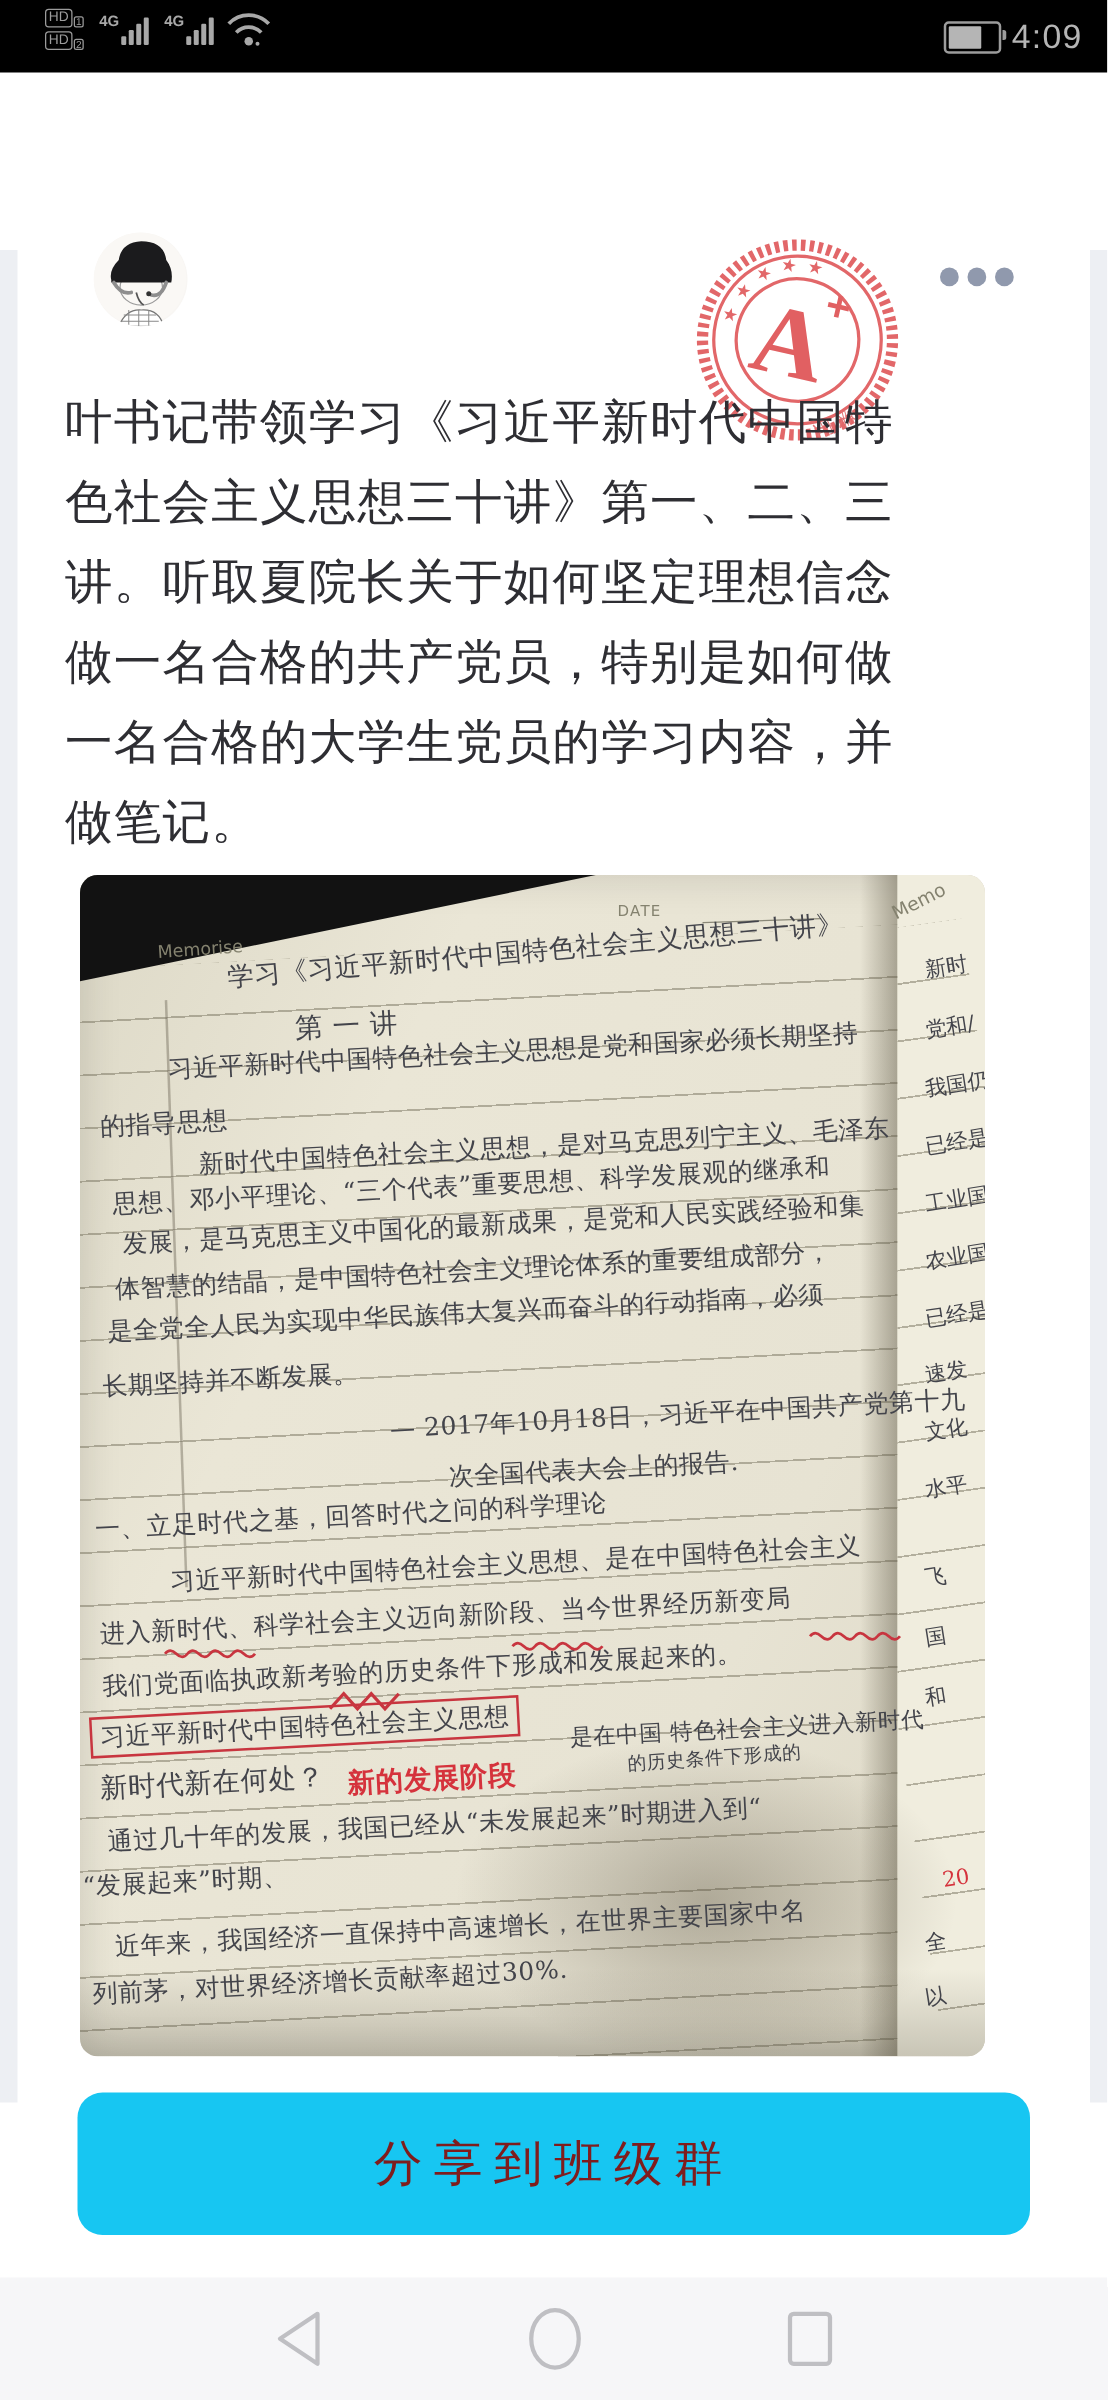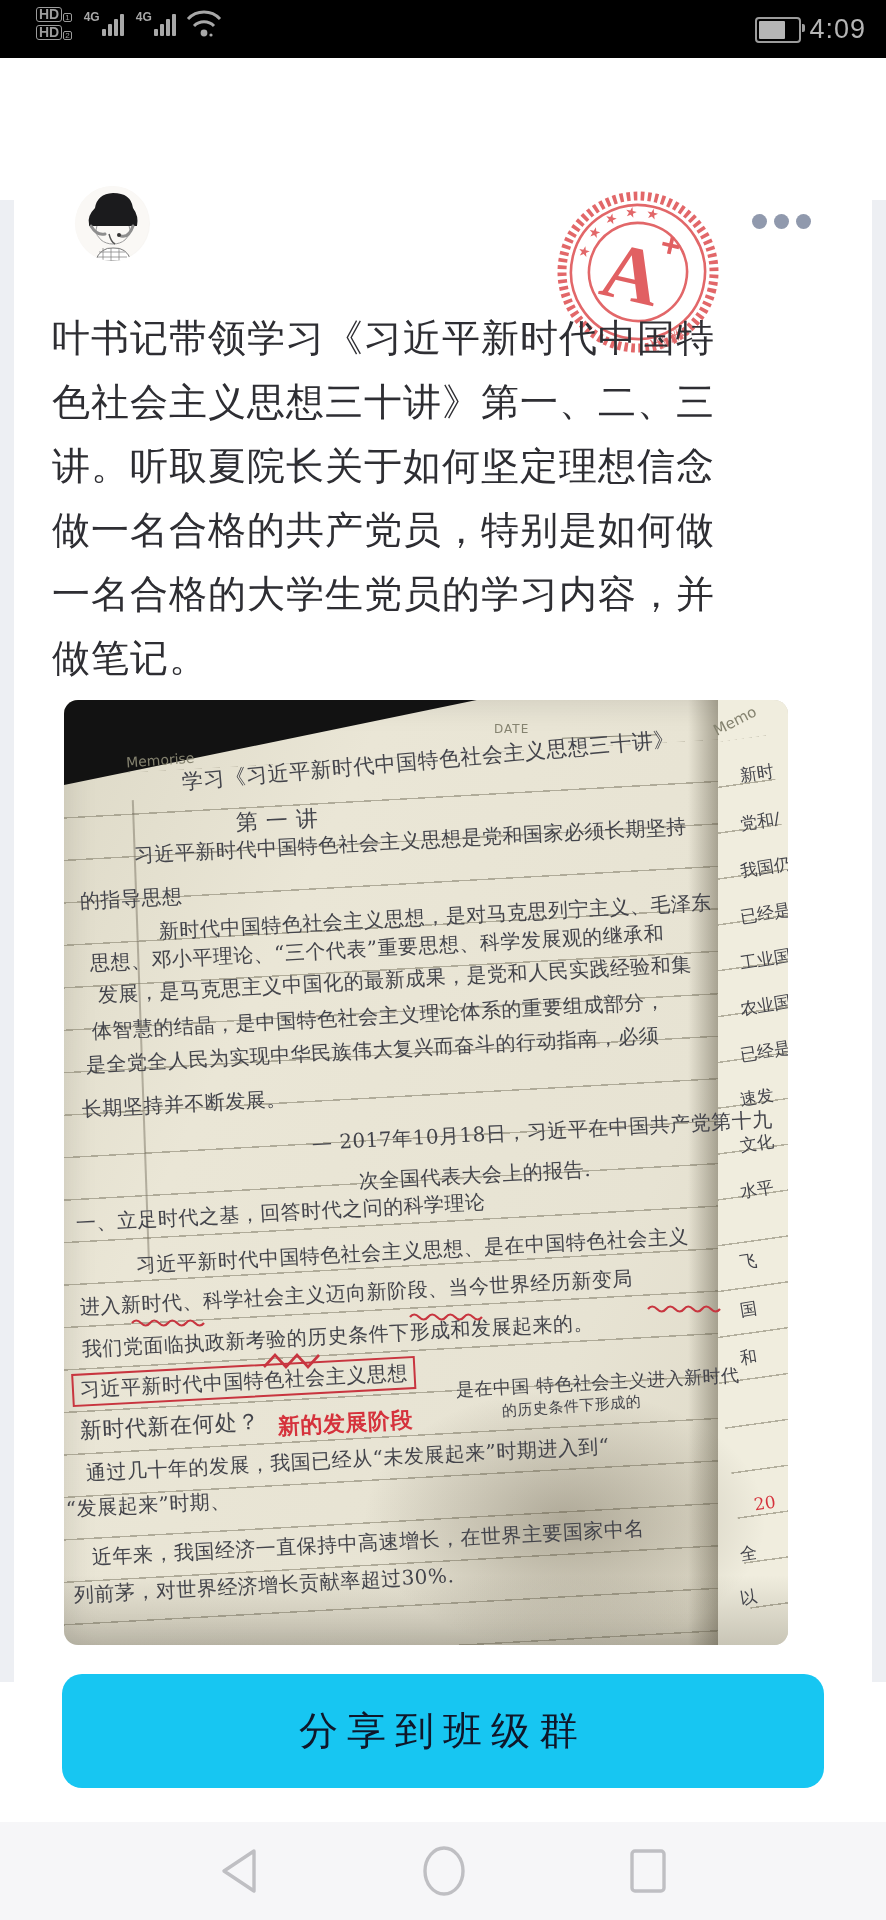--- a/index.html
+++ b/index.html
@@ -3,21 +3,21 @@
 <meta charset="utf-8">
 <style>
   html,body{margin:0;padding:0;background:#fff}
   .screen{position:relative;width:886px;height:1920px;overflow:hidden;background:#fff;
           font-family:"Liberation Sans",sans-serif}
   
   .statusbar{position:absolute;left:0;top:0;width:886px;height:58px;background:#000;color:#a8a8a8}
   .sb-left{position:absolute;left:36px;top:6px;display:flex;align-items:center;gap:8px}
   .hd-stack{display:flex;flex-direction:column;gap:3px}
   .hd-badge{display:flex;align-items:flex-end;gap:1px}
-  .hd-box{border:1.6px solid #9c9c9c;border-radius:3px;font-size:14px;font-weight:bold;
+  .hd-box{border:1.6px solid #9c9c9c;border-radius:3px;font-size:11px;font-weight:normal;
           color:#9c9c9c;padding:0 2px;line-height:13px}
   .hd-num{font-size:8px;color:#9c9c9c;border:1px solid #9c9c9c;border-radius:2px;
           line-height:7px;padding:0 1px}
   .net{display:flex;align-items:flex-end;gap:2px;margin-left:4px}
   .net .g{font-size:12px;color:#a8a8a8;margin-bottom:12px;font-weight:bold}
   .bars{display:flex;align-items:flex-end;gap:2px;height:22px}
   .bars i{display:block;width:4px;background:#a8a8a8;border-radius:1px}
   .sb-right{position:absolute;right:20px;top:14px;display:flex;align-items:center;gap:8px}
   .battery{position:relative;width:42px;height:22px;border:2px solid #9c9c9c;border-radius:4px}
   .battery .fill{position:absolute;left:2px;top:2px;bottom:2px;width:60%;background:#b5b5b5;border-radius:1px}
@@ -61,21 +61,21 @@
   .plabel{position:absolute;color:#84826f;font-family:"DejaVu Sans",sans-serif}
   .hw{position:absolute;white-space:nowrap;font-size:20px;color:#43444b;transform:rotate(-3deg);
       transform-origin:left center;font-family:"DejaVu Serif",serif;letter-spacing:.5px}
   .hw.boxed{border:2.5px solid #c8353f;padding:1px 6px}
   .hw.redpen{color:#d5323c;font-weight:bold}
   .mn{position:absolute;left:676px;white-space:nowrap;font-size:17px;color:#43444b;transform:rotate(-9deg);
       font-family:"DejaVu Serif",serif}
   .wavy{position:absolute;overflow:visible}
   
   .share-btn{position:absolute;left:62px;top:1674px;width:762px;height:114px;border:none;border-radius:20px;
-             background:#17c6f2;color:#0f172a;font-size:39px;letter-spacing:9px;
+             background:#17c6f2;color:#7f1d1d;font-size:39px;letter-spacing:9px;
              font-family:"Liberation Serif",serif;cursor:pointer}
   
   .androidbar{position:absolute;left:0;top:1822px;width:886px;height:98px;background:#f6f6f8;
               display:flex;align-items:center;justify-content:space-between;padding:0 218px;box-sizing:border-box}
 </style>
 </head>
 <body>
 
 <div class="screen">
 

